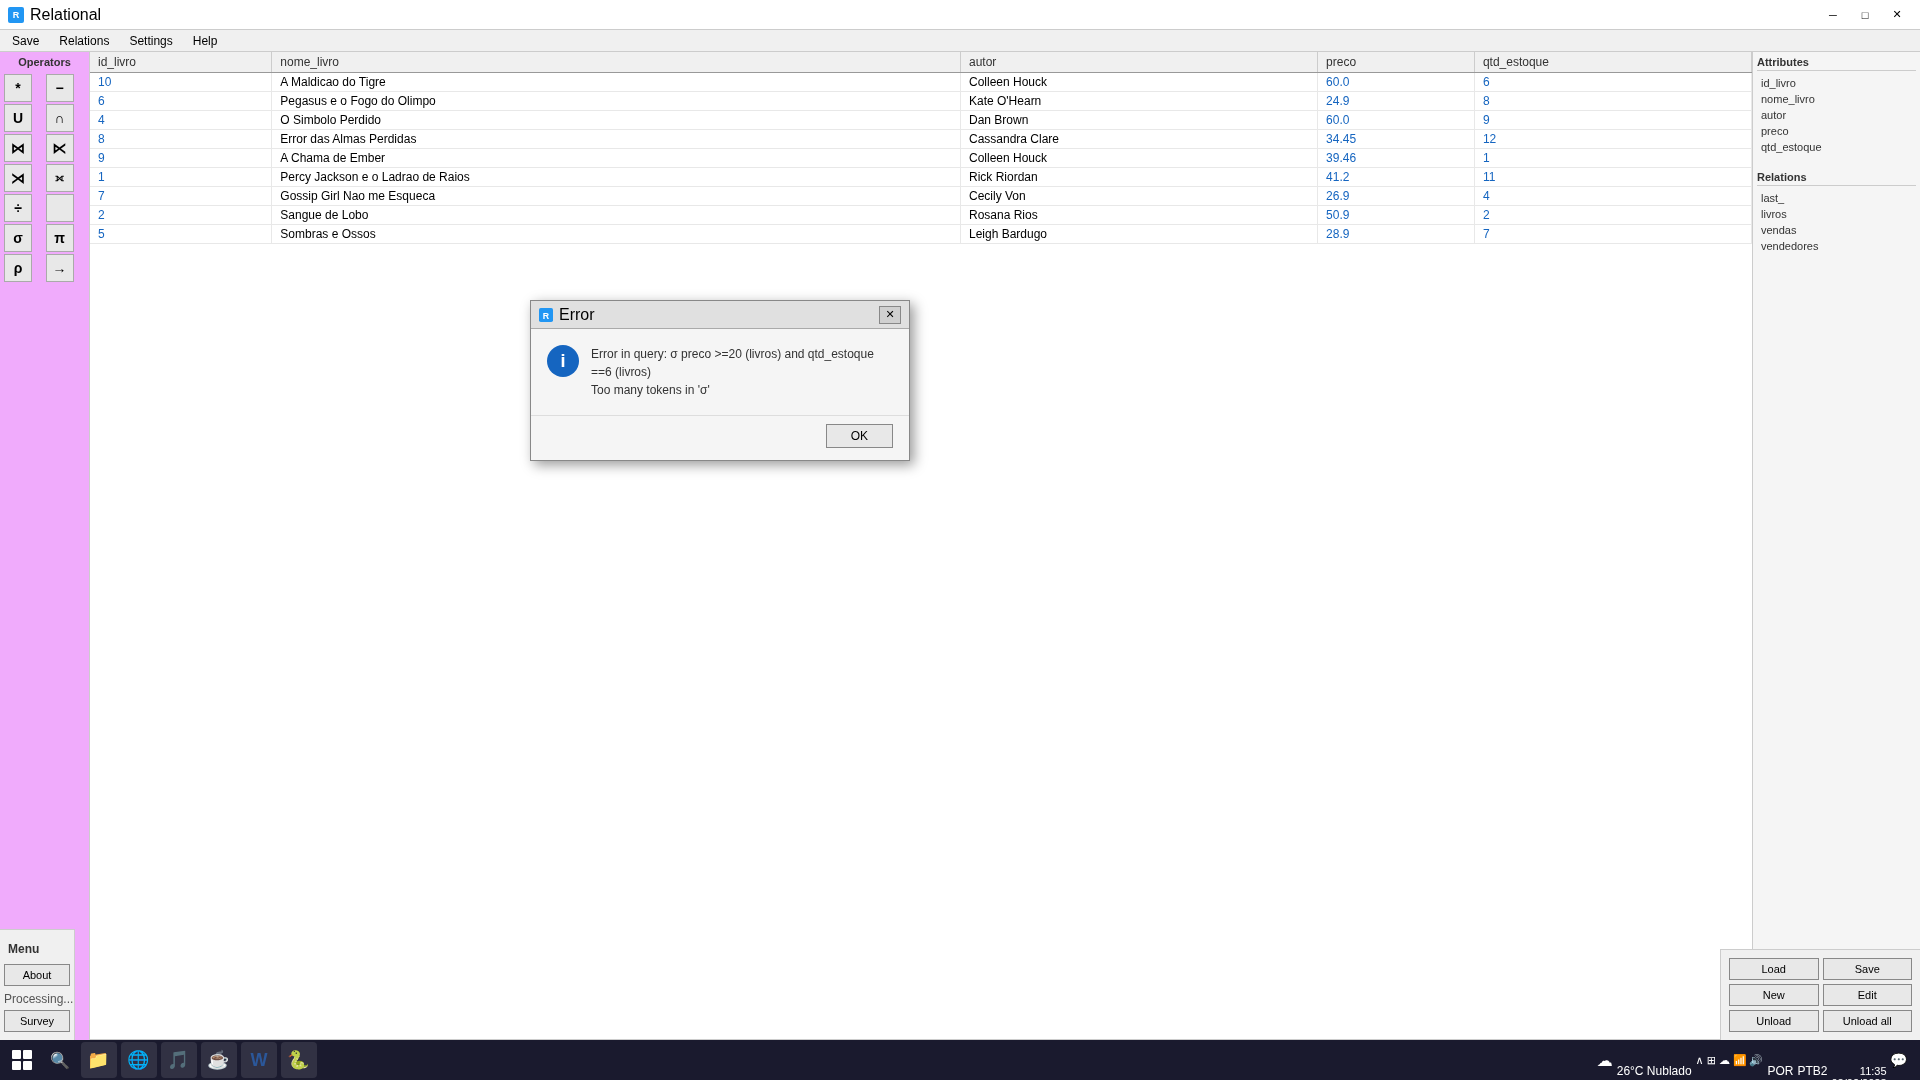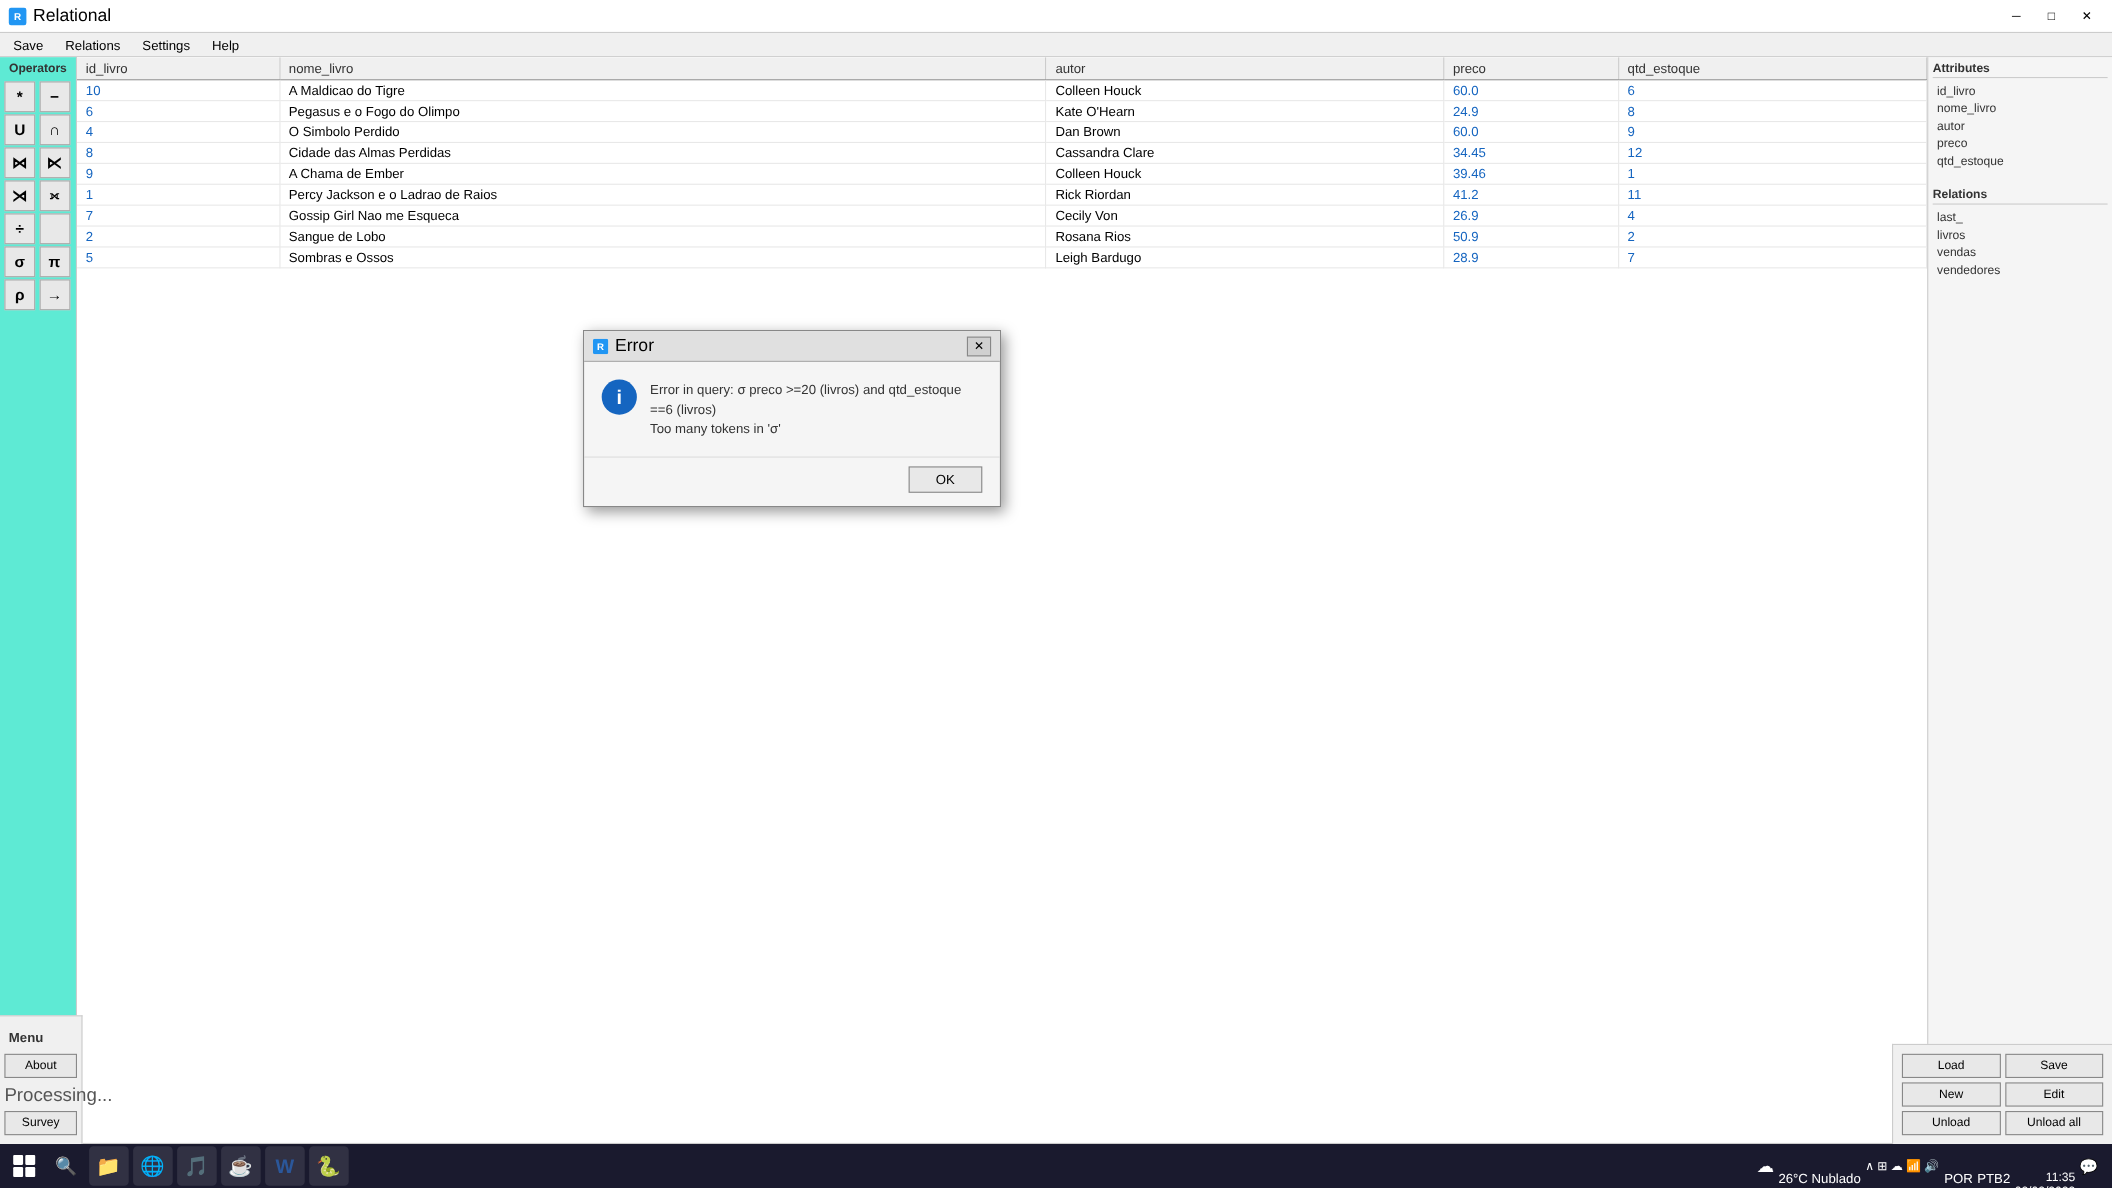--- a/index.html
+++ b/index.html
@@ -77,22 +77,22 @@
 
     
     .main-layout {
       display: flex;
       height: calc(1080px - 30px - 22px - 40px);
       width: 100%;
     }
 
     
     .operators-panel {
-      width: 70px;
-      background: #5eead4;
+      width: 90px;
+      background: #f0abfc;
       border-right: 1px solid #ccc;
       padding: 4px;
     }
     .operators-title {
       font-size: 11px;
       font-weight: bold;
       text-align: center;
       margin-bottom: 6px;
       color: #333;
     }
@@ -228,21 +228,21 @@
       font-size: 11px;
       text-align: center;
     }
 
     
     .processing-area {
       position: absolute;
       left: 80px;
       bottom: 55px;
       color: #555;
-      font-size: 17px;
+      font-size: 12px;
     }
 
     
     .taskbar {
       position: absolute;
       bottom: 0;
       left: 0;
       right: 0;
       height: 40px;
       background: #1a1a2e;
@@ -472,21 +472,21 @@
   </tr>
             <tr>
     <td class="col-id">4</td>
     <td>O Simbolo Perdido</td>
     <td>Dan Brown</td>
     <td class="col-num">60.0</td>
     <td class="col-num">9</td>
   </tr>
             <tr>
     <td class="col-id">8</td>
-    <td>Cidade das Almas Perdidas</td>
+    <td>Error das Almas Perdidas</td>
     <td>Cassandra Clare</td>
     <td class="col-num">34.45</td>
     <td class="col-num">12</td>
   </tr>
             <tr>
     <td class="col-id">9</td>
     <td>A Chama de Ember</td>
     <td>Colleen Houck</td>
     <td class="col-num">39.46</td>
     <td class="col-num">1</td>

